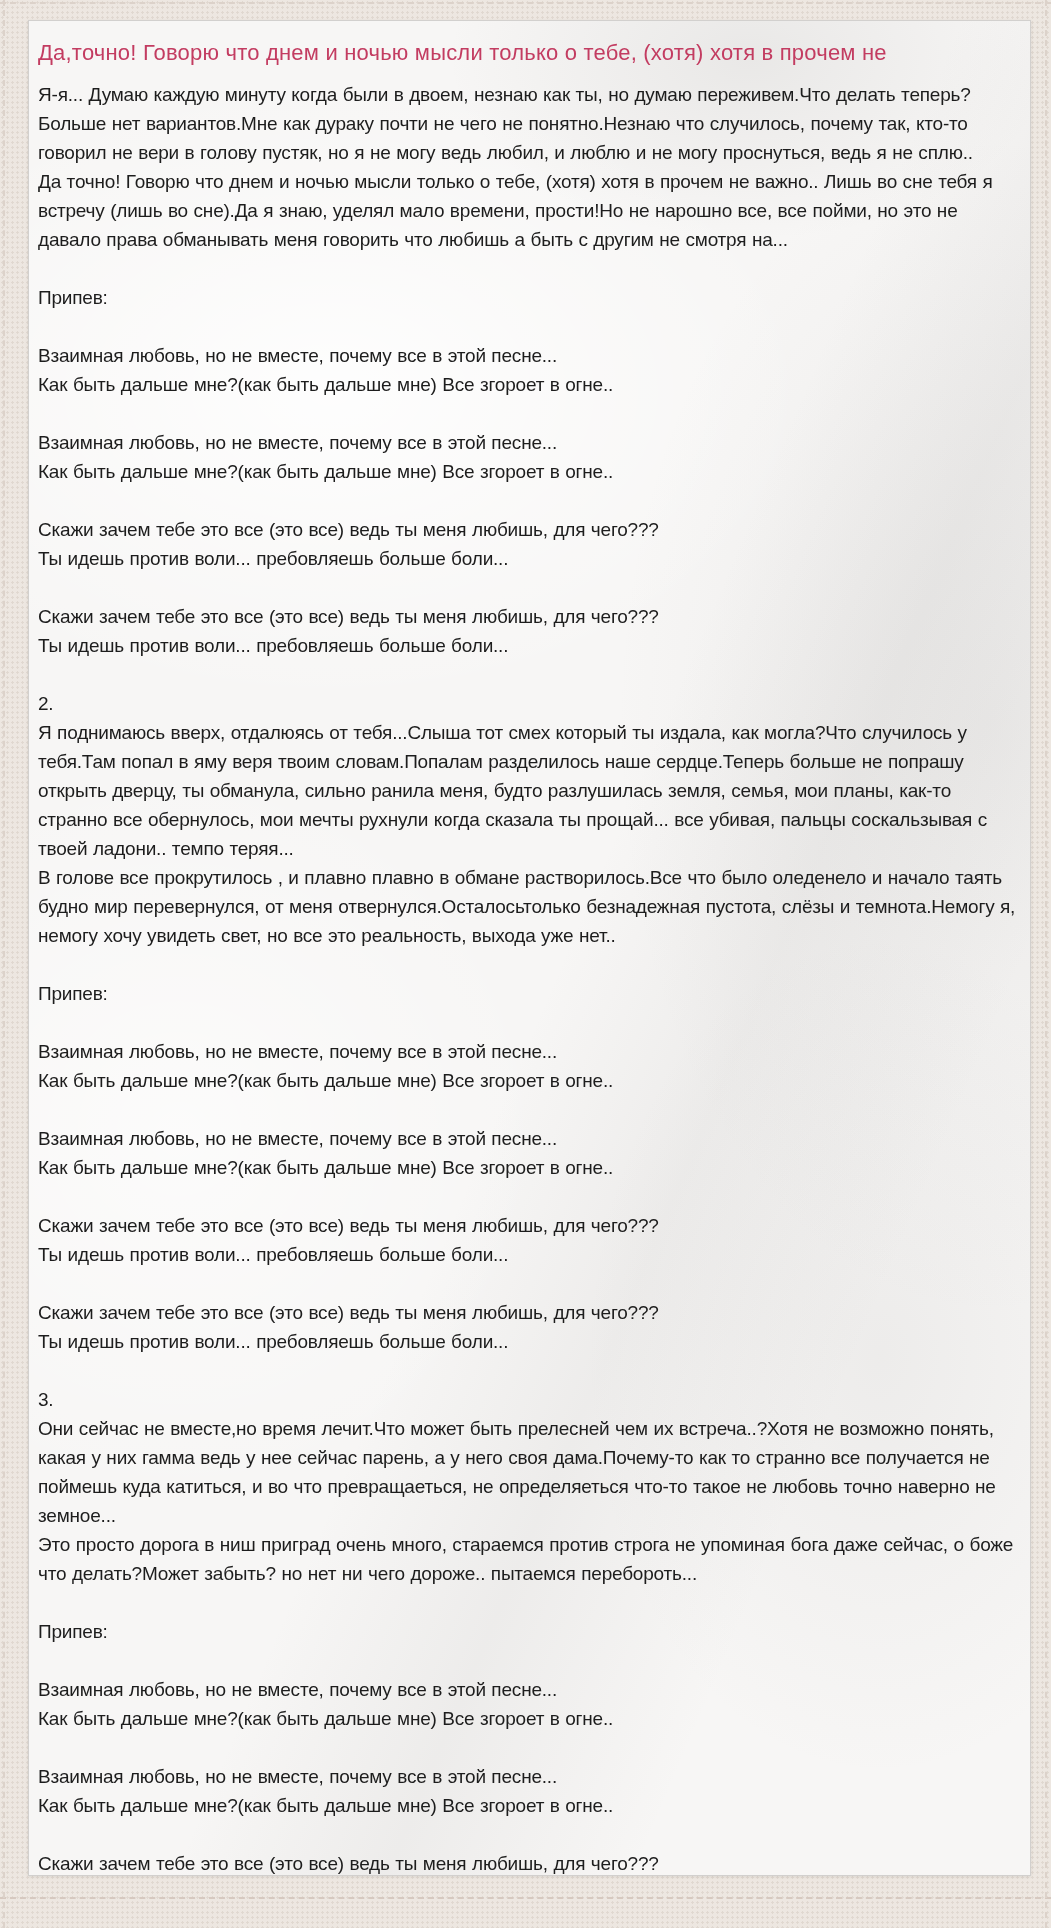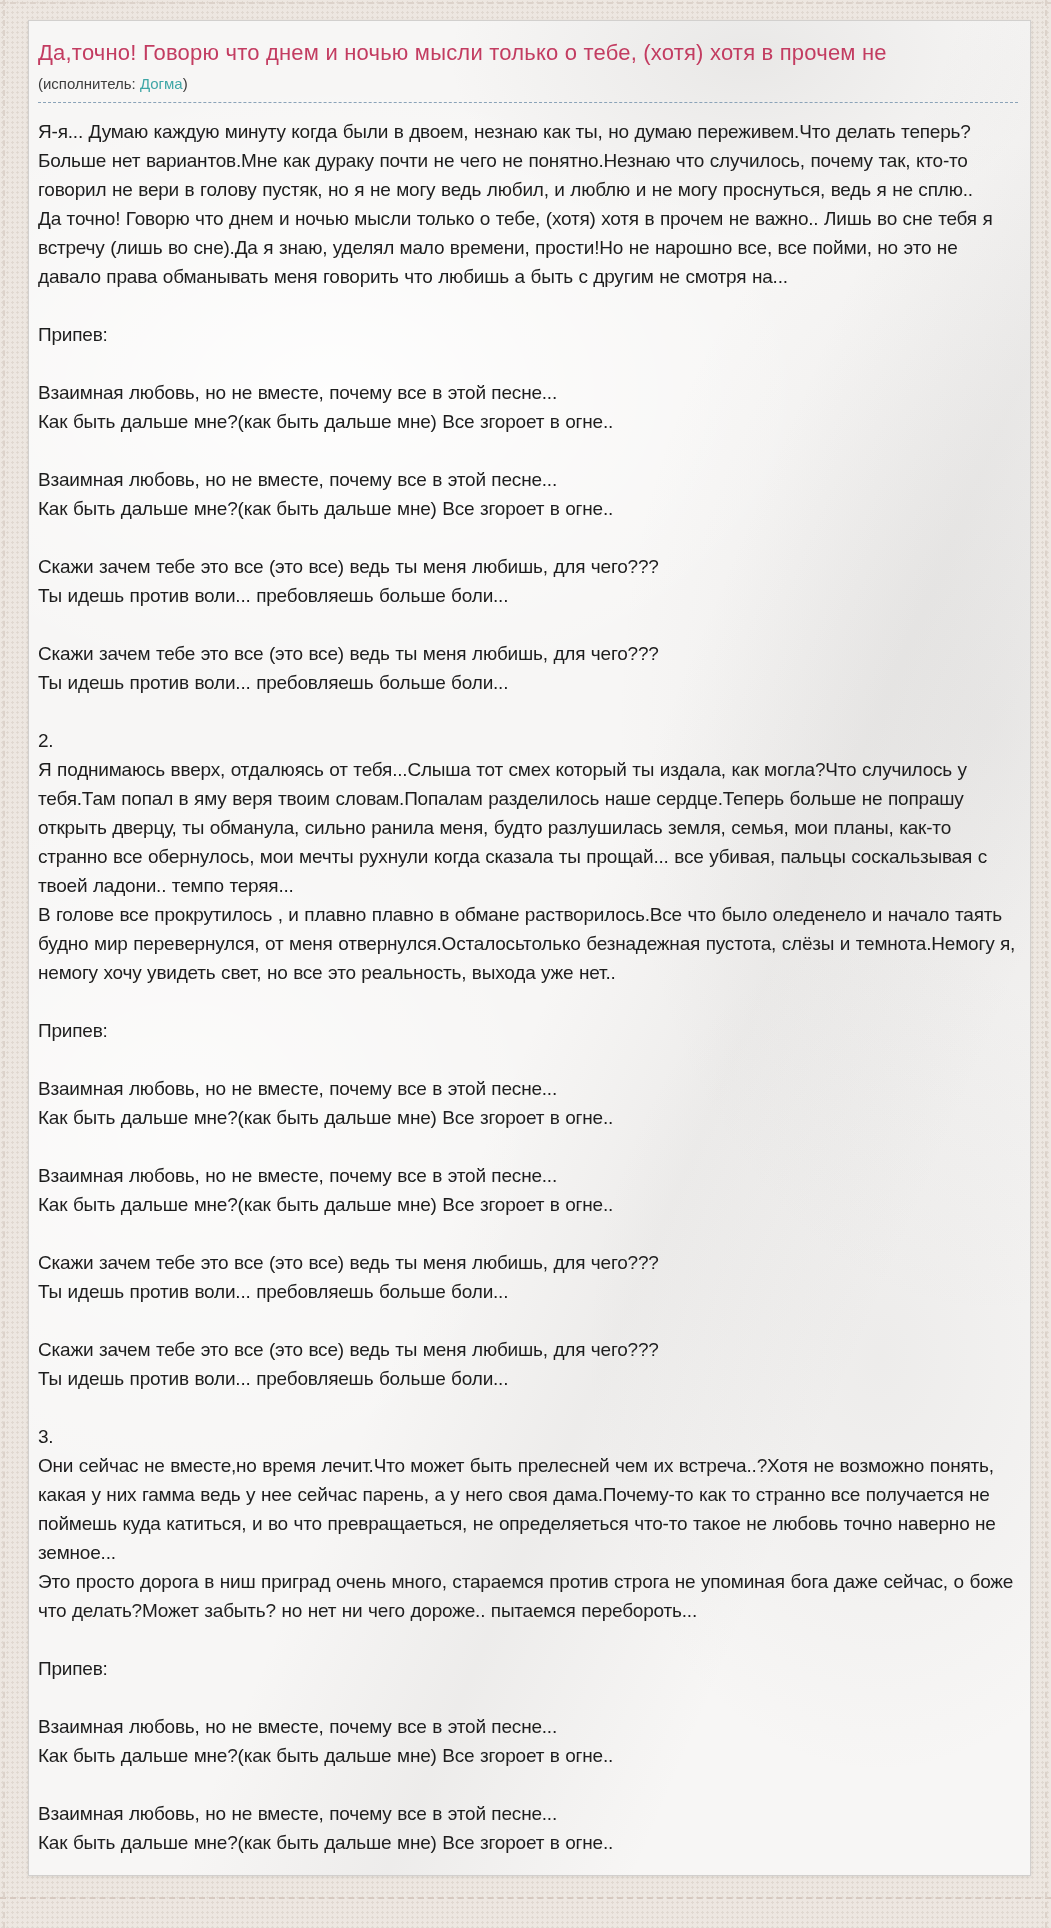--- a/index.html
+++ b/index.html
@@ -78,23 +78,20 @@
 </head>
 <body>
 
 <div class="stitch stitch-top"></div>
 <div class="stitch stitch-bottom"></div>
 <div class="stitch stitch-left"></div>
 <div class="stitch stitch-right"></div>
 
 <div class="lyrics-card">
   <h1 class="song-title" style="color: rgb(195, 60, 97);">Да,точно! Говорю что днем и ночью мысли только о тебе, (хотя) хотя в прочем не</h1>
-  <div class="artist-line">
-    <span>(исполнитель: </span><a class="artist-link" style="color: rgb(63, 166, 166);">Догма</a><span>)</span>
-  </div>
   <div class="lyrics-text">Я-я... Думаю каждую минуту когда были в двоем, незнаю как ты, но думаю переживем.Что делать теперь?Больше нет вариантов.Мне как дураку почти не чего не понятно.Незнаю что случилось, почему так, кто-то говорил не вери в голову пустяк, но я не могу ведь любил, и люблю и не могу проснуться, ведь я не сплю..
 Да точно! Говорю что днем и ночью мысли только о тебе, (хотя) хотя в прочем не важно.. Лишь во сне тебя я встречу (лишь во сне).Да я знаю, уделял мало времени, прости!Но не нарошно все, все пойми, но это не давало права обманывать меня говорить что любишь а быть с другим не смотря на...
 
 Припев:
 
 Взаимная любовь, но не вместе, почему все в этой песне...
 Как быть дальше мне?(как быть дальше мне) Все згороет в огне..
 
 Взаимная любовь, но не вместе, почему все в этой песне...
 Как быть дальше мне?(как быть дальше мне) Все згороет в огне..

